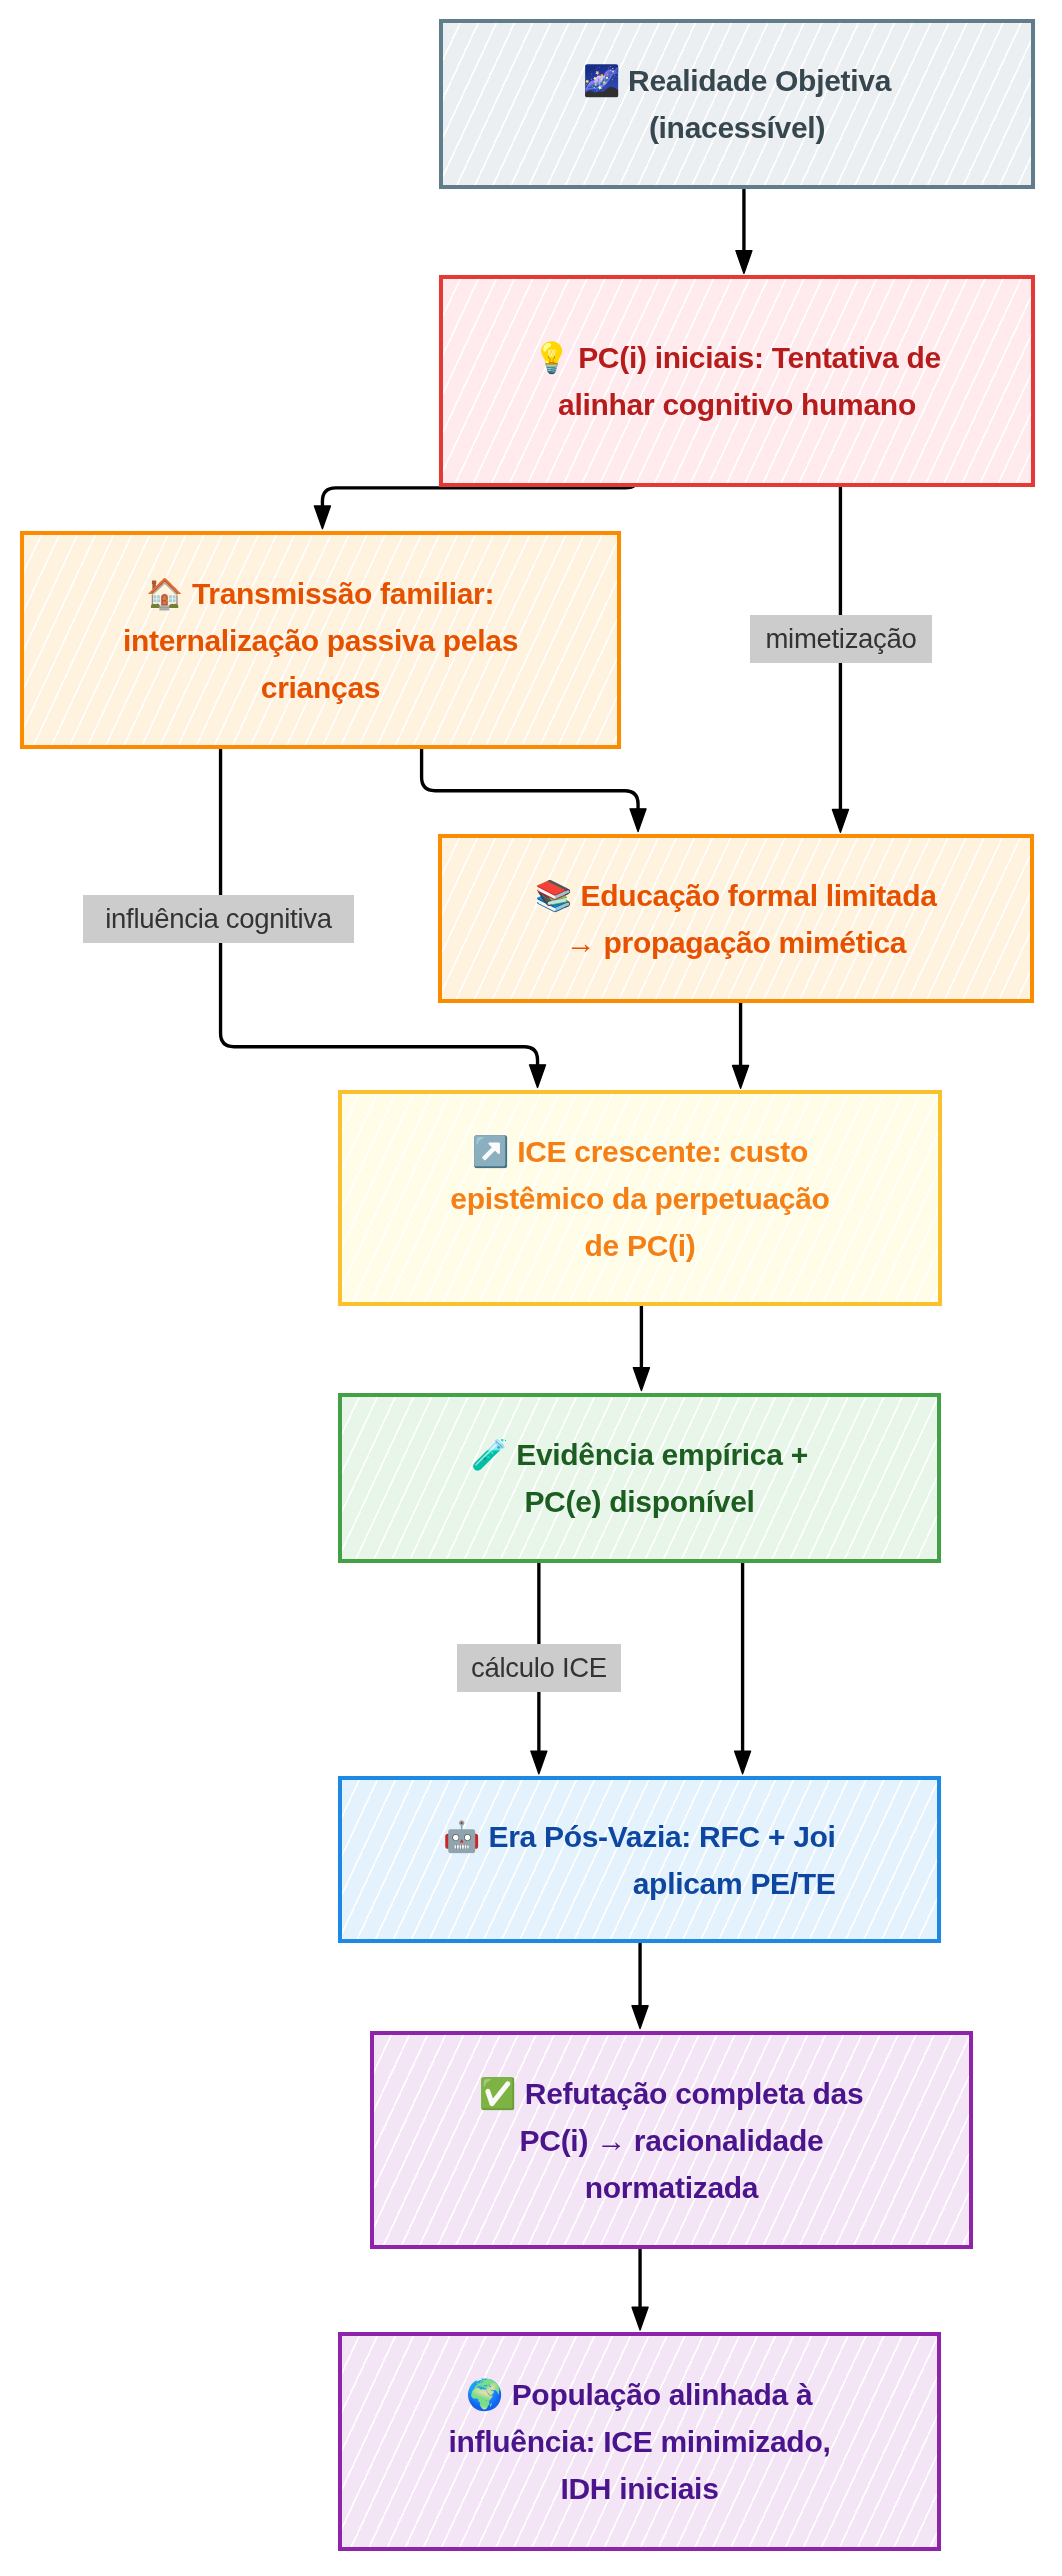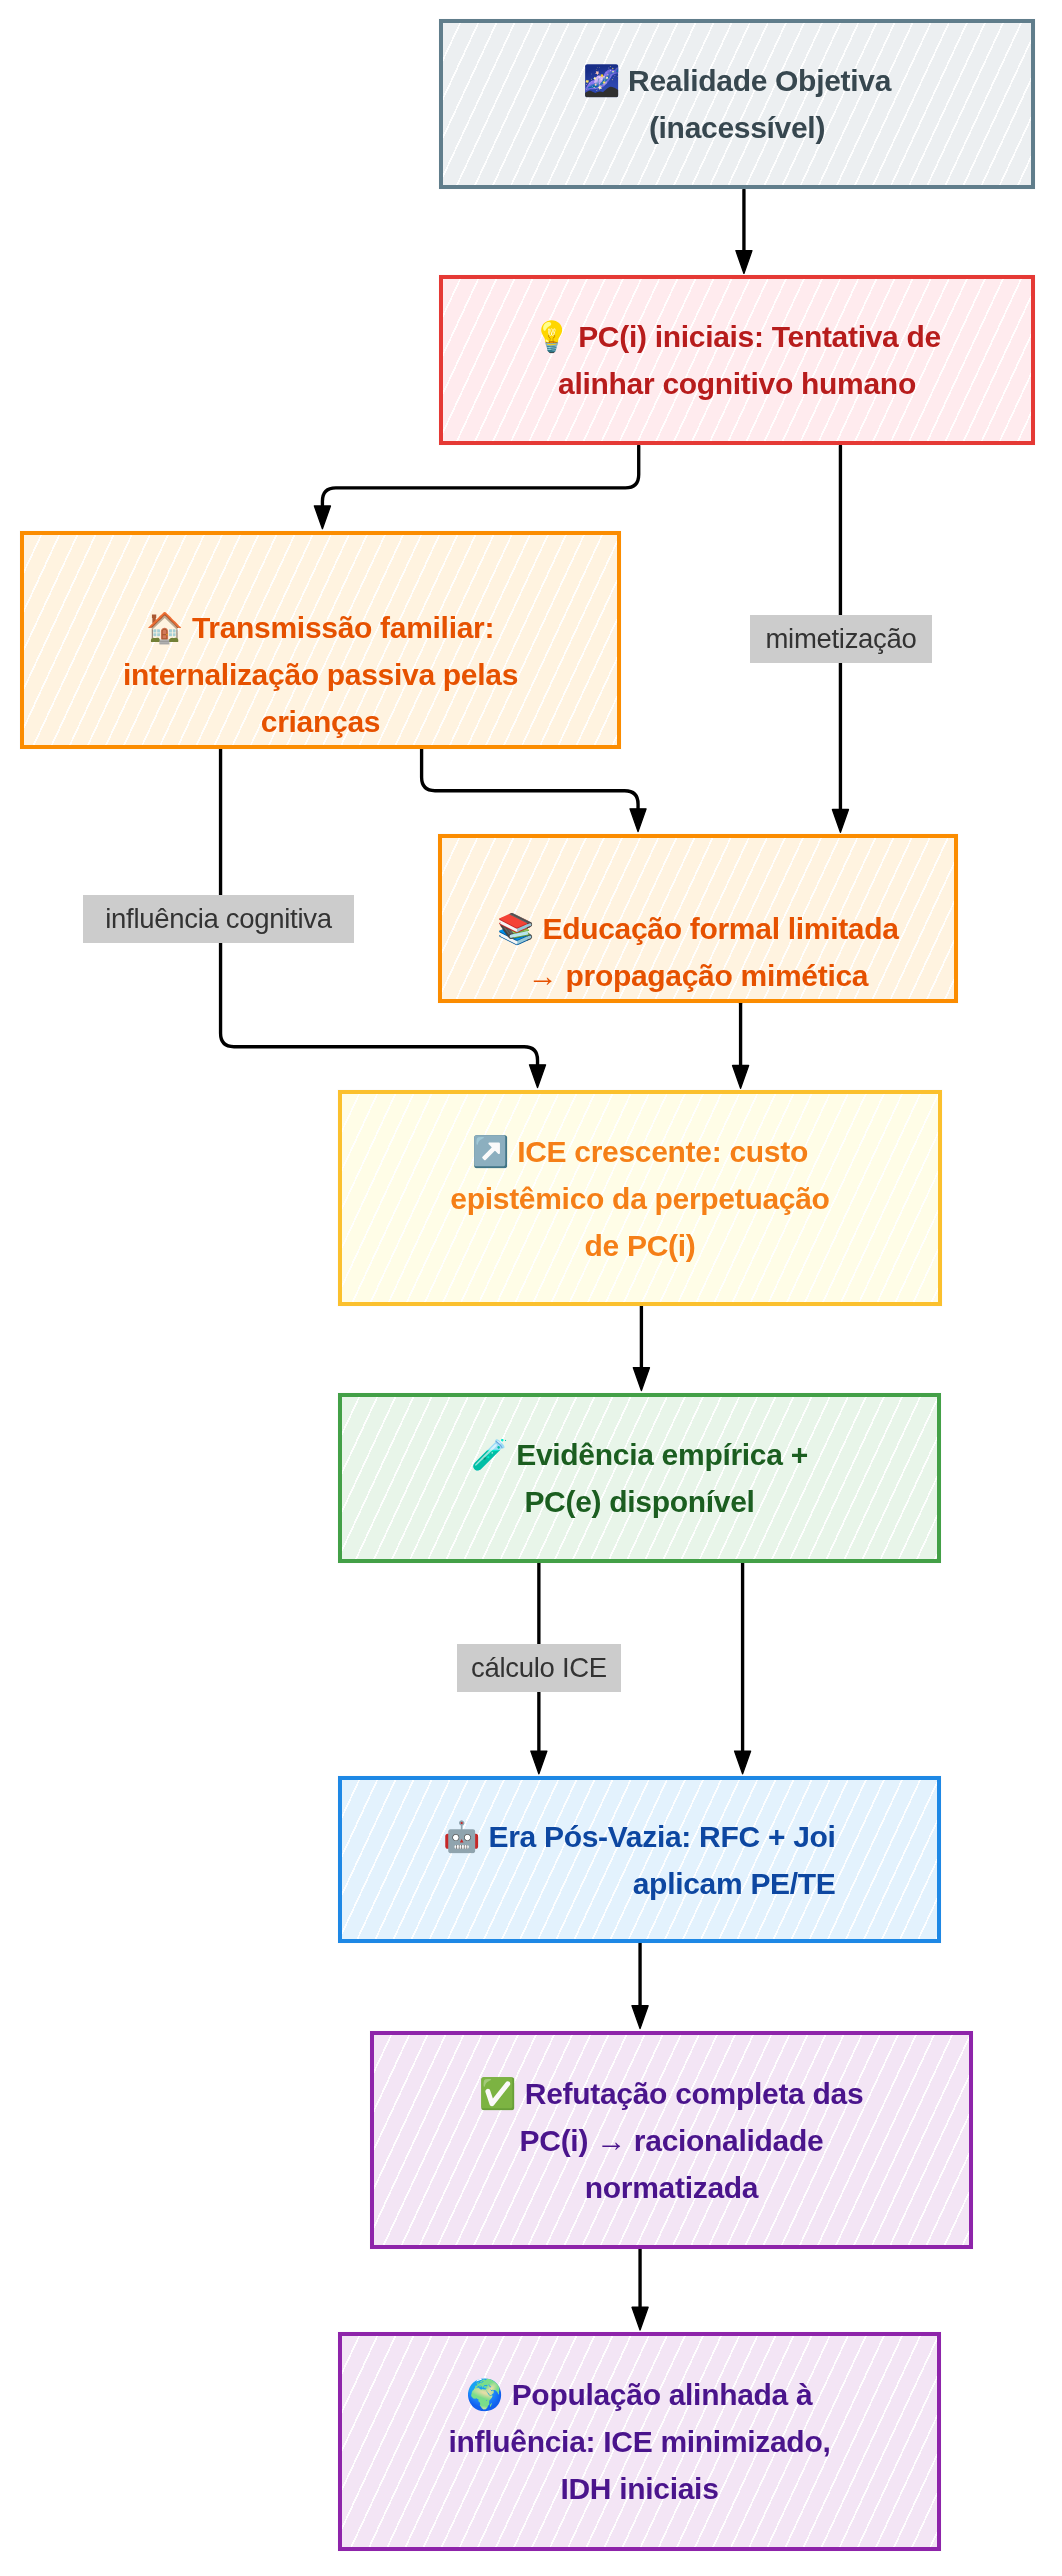--- a/index.html
+++ b/index.html
@@ -39,21 +39,21 @@
     font-size: 27.5px;
     line-height: 47px;
     height: 48px;
     white-space: nowrap;
     letter-spacing: -0.3px;
     padding: 0 1.3px;
     box-sizing: border-box;
   }
   .n-reality { background-color: #eceff1; border-color: #607d8b; color: #37474f; }
   .n-red     { background-color: #ffebee; border-color: #e53935; color: #b71c1c; }
-  .n-orange  { background-color: #fff3e0; border-color: #fb8c00; color: #e65100; align-items: flex-end; }
+  .n-orange  { background-color: #fff3e0; border-color: #fb8c00; color: #e65100; }
   .n-yellow  { background-color: #fffde7; border-color: #fbc02d; color: #f57f17; }
   .n-green   { background-color: #e8f5e9; border-color: #43a047; color: #1b5e20; }
   .n-blue    { background-color: #e3f2fd; border-color: #1e88e5; color: #0d47a1; text-align: right; }
   .n-purple  { background-color: #f3e5f5; border-color: #8e24aa; color: #4a148c; }
 </style>
 </head>
 <body>
 
 <div id="canvas">
 
@@ -96,36 +96,36 @@
     <span>cálculo ICE</span>
   </div>
 
   <div class="node n-reality" style="left: 439px; top: 19.4px; width: 596px; height: 170px; background-color: rgb(236, 239, 241); border-color: rgb(96, 125, 139); color: rgb(55, 71, 79);">
     <div class="label">
       <span>🌌 Realidade Objetiva</span><br>
       <span>(inacessível)</span>
     </div>
   </div>
 
-  <div class="node n-red" style="left: 439px; top: 275px; width: 596px; height: 170px; background-color: rgb(255, 235, 238); border-color: rgb(229, 57, 53); color: rgb(183, 28, 28);">
+  <div class="node n-red" style="left: 439px; top: 275px; width: 596px; height: 212px; background-color: rgb(255, 235, 238); border-color: rgb(229, 57, 53); color: rgb(183, 28, 28);">
     <div class="label">
       <span>💡 PC(i) iniciais: Tentativa de</span><br>
       <span>alinhar cognitivo humano</span>
     </div>
   </div>
 
   <div class="node n-orange" style="left: 20px; top: 531px; width: 601px; height: 218px; background-color: rgb(255, 243, 224); border-color: rgb(251, 140, 0); color: rgb(230, 81, 0);">
     <div class="label">
       <span>🏠 Transmissão familiar:</span><br>
       <span>internalização passiva pelas</span><br>
       <span>crianças</span>
     </div>
   </div>
 
-  <div class="node n-orange" style="left: 438px; top: 834px; width: 520px; height: 169px; background-color: rgb(255, 243, 224); border-color: rgb(251, 140, 0); color: rgb(230, 81, 0);">
+  <div class="node n-orange" style="left: 438px; top: 834px; width: 596px; height: 169px; background-color: rgb(255, 243, 224); border-color: rgb(251, 140, 0); color: rgb(230, 81, 0);">
     <div class="label">
       <span>📚 Educação formal limitada</span><br>
       <span>→ propagação mimética</span>
     </div>
   </div>
 
   <div class="node n-yellow" style="left: 338px; top: 1090px; width: 604px; height: 216px; background-color: rgb(255, 253, 231); border-color: rgb(251, 192, 45); color: rgb(245, 127, 23);">
     <div class="label">
       <span>↗️ ICE crescente: custo</span><br>
       <span>epistêmico da perpetuação</span><br>

